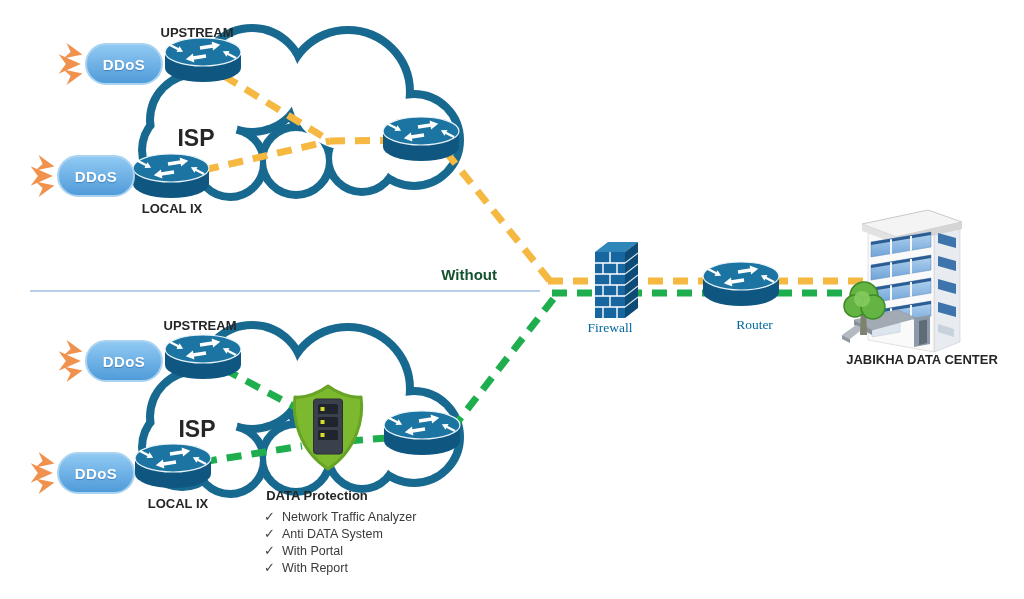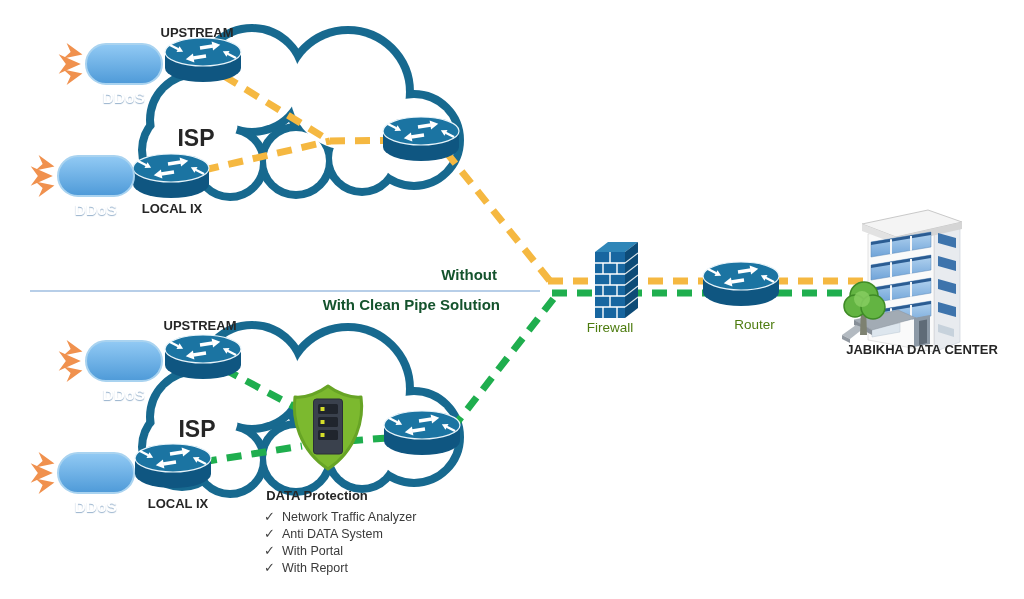--- a/index.html
+++ b/index.html
@@ -4,25 +4,25 @@
 <title>Clean Pipe Solution Diagram</title>
 <style>
   html,body{margin:0;padding:0;background:#ffffff;}
   .stage{position:relative;width:1024px;height:599px;background:#ffffff;overflow:hidden;
          font-family:"Liberation Sans",sans-serif;}
   .stage svg{position:absolute;left:0;top:0;}
   .lbl{position:absolute;white-space:nowrap;color:#262626;font-weight:700;
        transform:translateX(-50%);line-height:1.1;}
   .lbl.small{font-size:13px;}
   .lbl.isp{font-size:23px;}
-  .lbl.plain{font-weight:400;color:#4d7c0f;font-size:13.5px;}
+  .lbl.plain{font-weight:400;color:#0369a1;font-size:13.5px;font-family:Liberation Serif, serif;}
   .lbl.red{color:#14532d;font-size:15px;transform:none;}
   .ddos-txt{position:absolute;transform:translate(-50%,-50%);color:#ffffff;
             font-weight:700;font-size:15px;letter-spacing:.4px;
-            text-shadow:0 1px 1px rgba(20,80,140,.45);margin-top:33px;}
+            text-shadow:0 1px 1px rgba(20,80,140,.45);}
   .checklist{position:absolute;left:264px;top:508px;font-size:12.5px;color:#3A3A3A;}
   .checklist .row{display:flex;align-items:center;height:17px;}
   .checklist .chk{margin-right:7px;font-size:13px;color:#444;}
 </style>
 </head>
 <body>
 
 <div class="stage">
 
 <svg width="1024" height="599" viewBox="0 0 1024 599">
@@ -213,25 +213,24 @@
 
 <div class="lbl small" style="left:197px;top:26px;">UPSTREAM</div>
 <div class="lbl isp" style="left:196px;top:126px;">ISP</div>
 <div class="lbl small" style="left:172px;top:202px;">LOCAL IX</div>
 
 <div class="lbl small" style="left:200px;top:319px;">UPSTREAM</div>
 <div class="lbl isp" style="left:197px;top:417px;">ISP</div>
 <div class="lbl small" style="left:178px;top:497px;">LOCAL IX</div>
 
 <div class="lbl red" style="right:527px;top:267px;">Without</div>
-<div class="lbl red" style="right:524px;top:297px;">With Clean Pipe Solution</div>
 
 <div class="lbl plain" style="left:610px;top:321px;">Firewall</div>
 <div class="lbl plain" style="left:738px;top:318px;padding-left:33px;">Router</div>
-<div class="lbl small" style="left:922px;top:343px;">JABIKHA DATA CENTER</div>
+<div class="lbl small" style="left:922px;top:353px;">JABIKHA DATA CENTER</div>
 
 <div class="lbl small" style="left:317px;top:489px;">DATA Protection</div>
 
 <div class="checklist">
   <div class="row">
     <span class="chk">✓</span>
     <span>Network Traffic Analyzer</span>
   </div>
   <div class="row">
     <span class="chk">✓</span>

